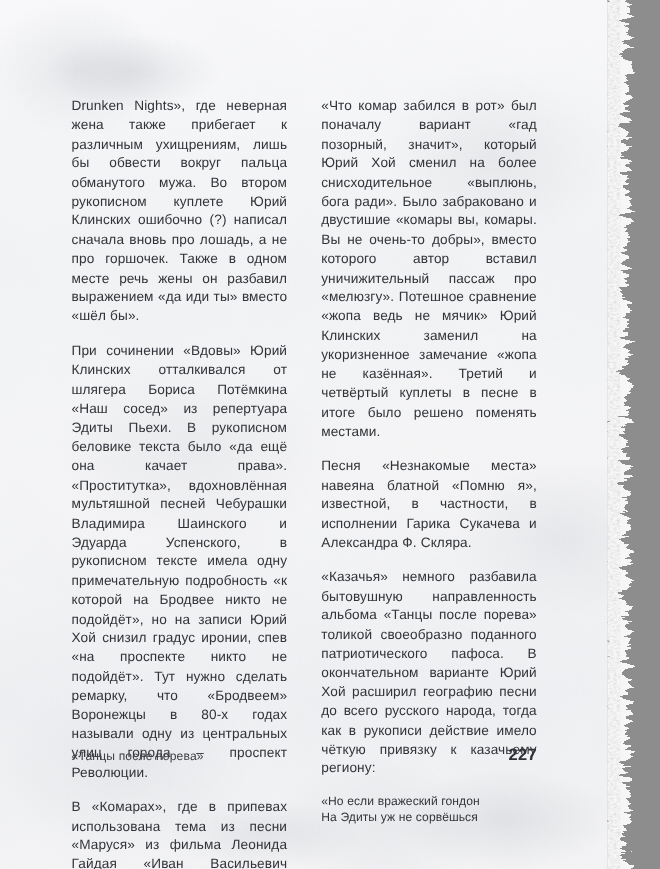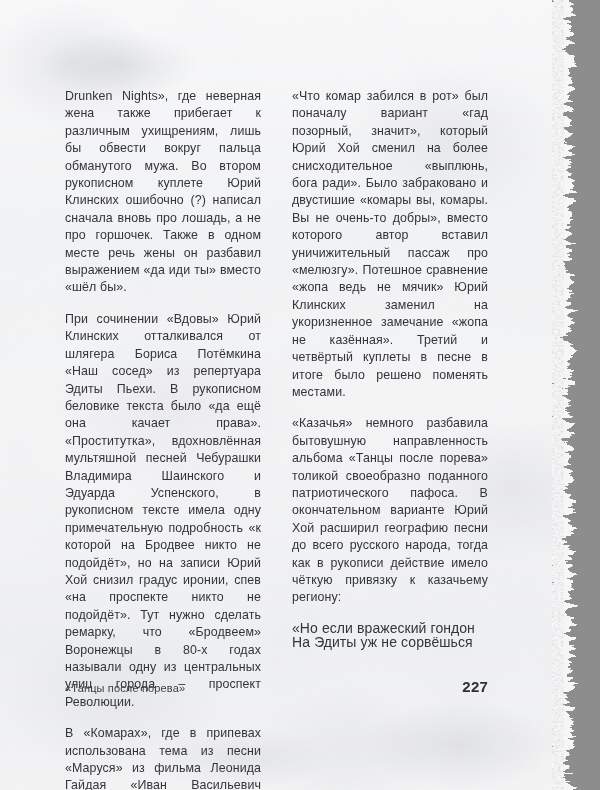--- a/index.html
+++ b/index.html
@@ -86,21 +86,21 @@
   .para {
     margin: 0 0 14px 0;
     text-align: justify;
     text-indent: 0;
   }
   .para:last-child { margin-bottom: 0; }
 
   
   .verse {
     margin: 0;
-    font-size: 14px;
+    font-size: 11px;
     line-height: 14.4px;
     text-align: left;
     letter-spacing: .05px;
     color: #343539;
   }
   .verse .vline { display: block; white-space: nowrap; }
 
   
   #footer {
     position: absolute;
@@ -198,20 +198,21 @@
     <div class="blotch" style="left:150px; top:726px; width:180px; height:64px; background:radial-gradient(closest-side, rgba(200,203,208,.26), rgba(200,203,208,0));"></div>
 
     <div class="col left">
       <p class="para">Drunken Nights», где неверная жена также прибегает к различным ухищрениям, лишь бы обвести вокруг пальца обманутого мужа. Во втором рукописном куплете Юрий Клинских ошибочно (?) написал сначала вновь про лошадь, а не про горшочек. Также в одном месте речь жены он разбавил выражением «да иди ты» вместо «шёл бы».</p>
       <p class="para">При сочинении «Вдовы» Юрий Клинских отталкивался от шлягера Бориса Потёмкина «Наш сосед» из репертуара Эдиты Пьехи. В рукописном беловике текста было «да ещё она качает права». «Проститутка», вдохновлённая мультяшной песней Чебурашки Владимира Шаинского и Эдуарда Успенского, в рукописном тексте имела одну примечательную подробность «к которой на Бродвее никто не подойдёт», но на записи Юрий Хой снизил градус иронии, спев «на проспекте никто не подойдёт». Тут нужно сделать ремарку, что «Бродвеем» Воронежцы в 80-х годах называли одну из центральных улиц города – проспект Революции.</p>
       <p class="para">В «Комарах», где в припевах использована тема из песни «Маруся» из фильма Леонида Гайдая «Иван Васильевич меняет профессию», после строчки</p>
     </div>
 
     <div class="col right">
       <p class="para">«Что комар забился в рот» был поначалу вариант «гад позорный, значит», который Юрий Хой сменил на более снисходительное «выплюнь, бога ради». Было забраковано и двустишие «комары вы, комары. Вы не очень-то добры», вместо которого автор вставил уничижительный пассаж про «мелюзгу». Потешное сравнение «жопа ведь не мячик» Юрий Клинских заменил на укоризненное замечание «жопа не казённая». Третий и четвёртый куплеты в песне в итоге было решено поменять местами.</p>
+      <p class="para">Песня «Незнакомые места» навеяна блатной «Помню я», известной, в частности, в исполнении Гарика Сукачева и Александра Ф. Скляра.</p>
       <p class="para">«Казачья» немного разбавила бытовушную направленность альбома «Танцы после порева» толикой своеобразно поданного патриотического пафоса. В окончательном варианте Юрий Хой расширил географию песни до всего русского народа, тогда как в рукописи действие имело чёткую привязку к казачьему региону:</p>
 
       <div class="verse">
         <span class="vline">«Но если вражеский гондон</span>
         <span class="vline">На Эдиты уж не сорвёшься</span>
       </div>
     </div>
 
     <div id="footer">
       <div id="footer-title">«Танцы после порева»</div>

